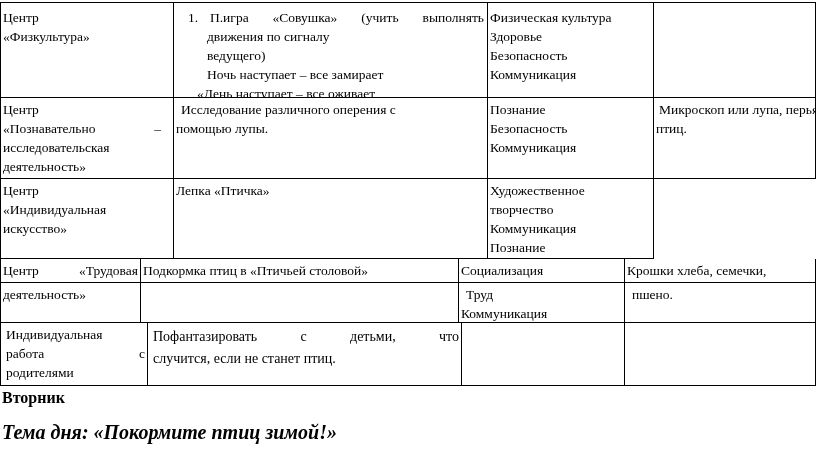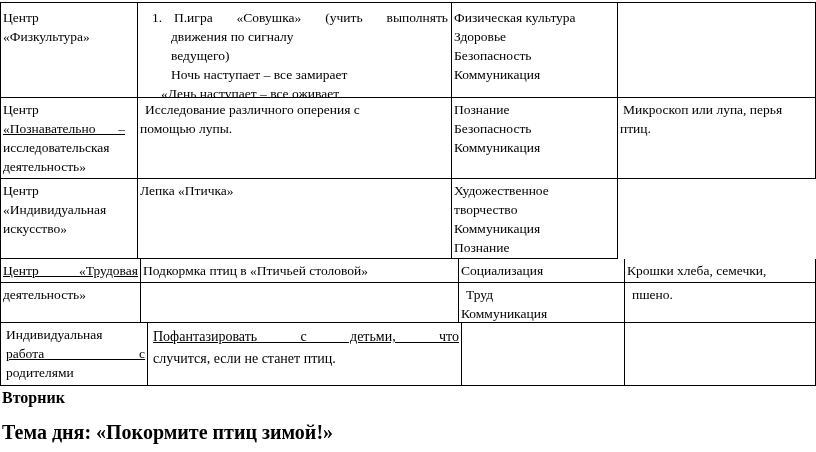--- a/index.html
+++ b/index.html
@@ -14,35 +14,35 @@
   .cell{
     box-sizing:border-box;height:100%;
     border-right:1px solid #000;border-bottom:1px solid #000;
     padding:2px 2px 0 2px;
     font-size:13.5px;line-height:19px;overflow:hidden;
   }
   
   .h1{height:95px}.h2{height:81px}.h3{height:80px}.h4{height:24px}.h5{height:40px}.h6{height:63px}
   .h1 .cell{padding-top:5px}
   
-  .ga .c1{width:137px}.ga .c2{width:314px}.ga .c3{width:166px}.ga .c4{flex:1}
+  .ga .c1{width:173px}.ga .c2{width:314px}.ga .c3{width:166px}.ga .c4{flex:1}
   .gb .c1{width:140px}.gb .c2{width:318px}.gb .c3{width:166px}.gb .c4{flex:1}
   .gc .c1{width:147px}.gc .c2{width:314px}.gc .c3{width:163px}.gc .c4{flex:1}
   
   .ln{white-space:nowrap;}
-  .jl{text-align:justify;text-align-last:justify;white-space:normal;text-decoration:underline;}
+  .jl{text-align:justify;text-align-last:justify;white-space:normal;}
   .pr10{padding-right:10px;}
   .i5{padding-left:5px}.i21{padding-left:21px}.i31{padding-left:31px}.i3{padding-left:3px}
   .oli{display:flex;padding-left:12px;}
   .oli .num{flex:none;width:22px;}
   .oli .txt{flex:1;text-align:justify;text-align-last:justify;padding-right:1px;}
   .big{font-size:14px;line-height:22px;padding-top:3px;}
   
   .day{font-weight:bold;font-size:16px;line-height:20px;margin:2px 0 12px 2px;}
-  .theme{font-weight:bold;font-size:20px;line-height:24px;margin:11px 0 0 2px;}
+  .theme{font-weight:bold;font-size:20px;line-height:24px;margin:11px 0 0 2px;font-style:italic;}
 </style>
 </head>
 <body>
 
 <div class="doc">
 
   <div class="tbl">
 
     <div class="row ga h1">
       <div class="cell c1">

